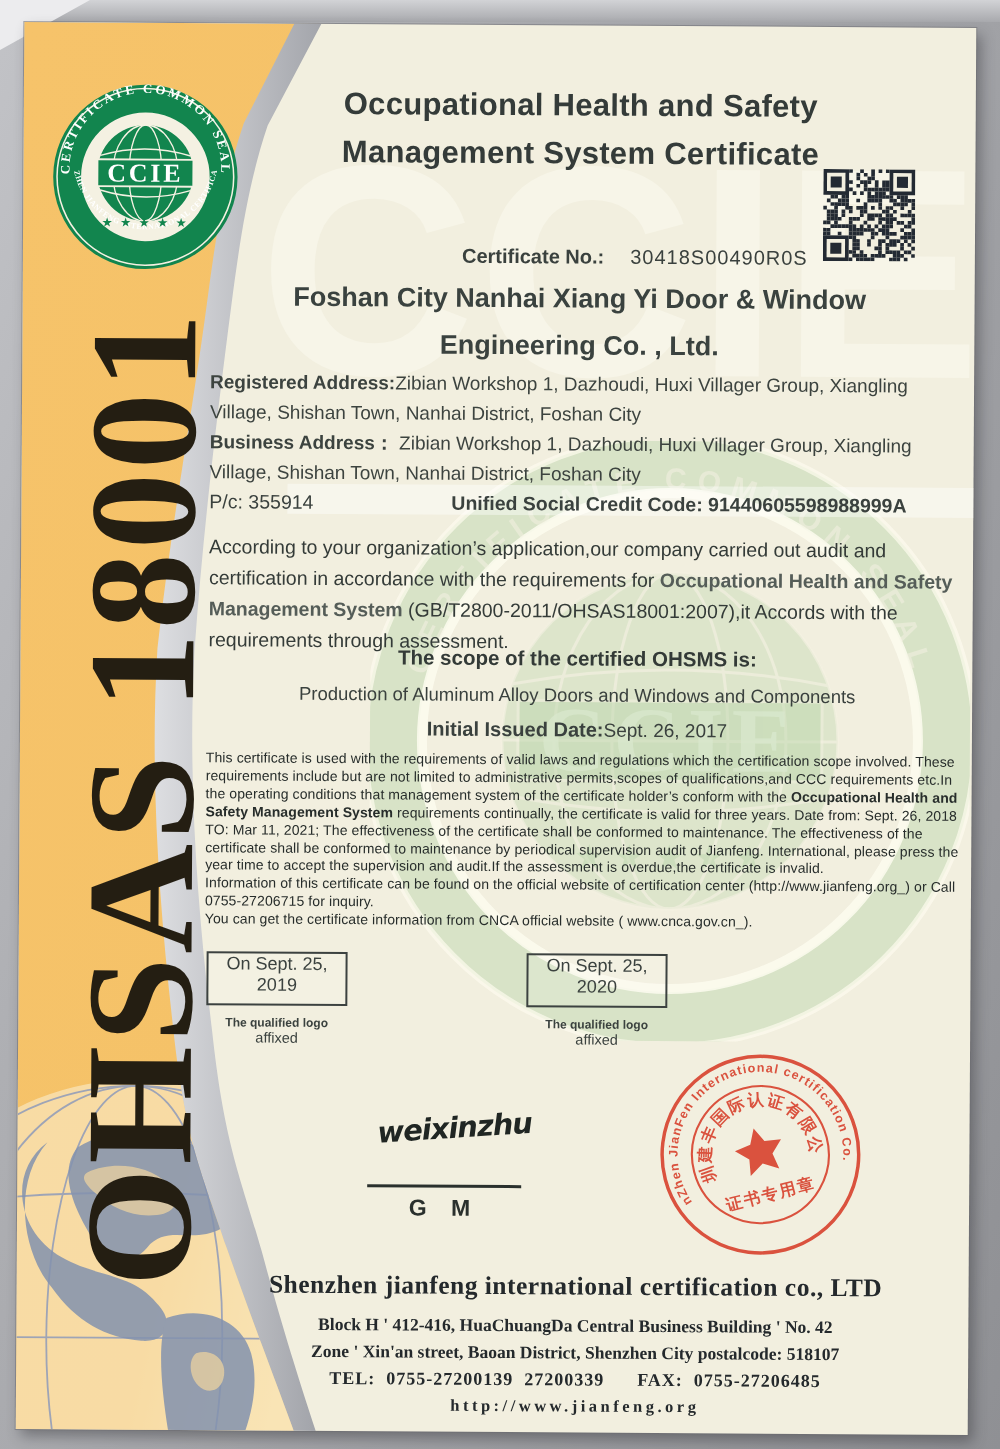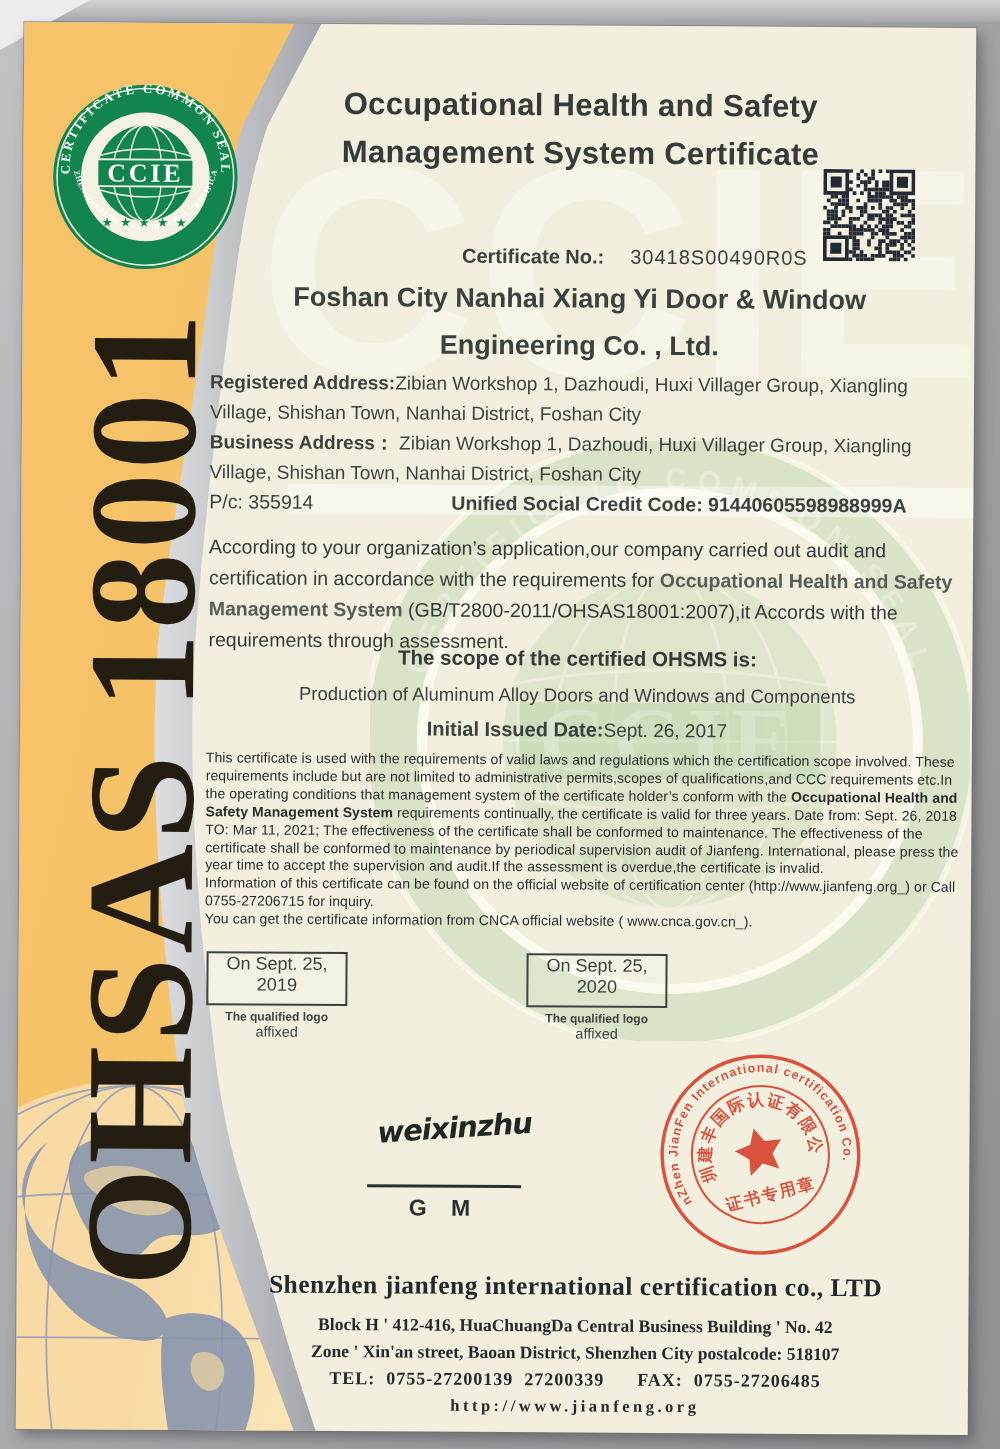--- a/index.html
+++ b/index.html
@@ -53,21 +53,21 @@
   .initial{left:170px;right:8px;top:693px;text-align:center;font-size:19px;
         color:#3a413e;z-index:5;}
   .initial .lbl{font-weight:bold;font-size:20px;}
   .fineprint{left:186px;right:6px;top:726px;font-size:14px;line-height:17.9px;
         color:#272d2b;z-index:5;letter-spacing:.1px;}
   .fineprint p{margin:0;}
   .fineprint .b{font-weight:bold;}
   .logobox{width:137px;height:50px;border:2px solid #3c4240;top:928px;
         text-align:center;color:#3b423f;z-index:5;background:rgba(255,255,255,.12);}
   .logobox .d{font-size:18px;}
-  .logobox .c{margin-top:14px;font-size:12px;font-weight:bold;text-align:center;}
+  .logobox .c{margin-top:20px;font-size:12px;font-weight:bold;text-align:center;}
   .logobox .c .aff{font-weight:normal;font-size:14.5px;}
   .box1{left:188px;} .box2{left:508px;}
   
   .sig-name{left:352px;top:1086px;width:170px;text-align:center;z-index:6;
         font:bold italic 29px "DejaVu Sans",sans-serif;color:#202623;
         transform:rotate(-4deg);letter-spacing:-1px;}
   .sig-line{left:350px;top:1160px;width:154px;border-top:3px solid #2a302d;z-index:6;}
   .sig-title{left:350px;top:1170px;width:154px;text-align:center;z-index:6;
         font-weight:bold;font-size:23px;letter-spacing:9px;color:#2a302d;}
   .redseal{position:absolute;left:637px;top:1022px;z-index:7;

